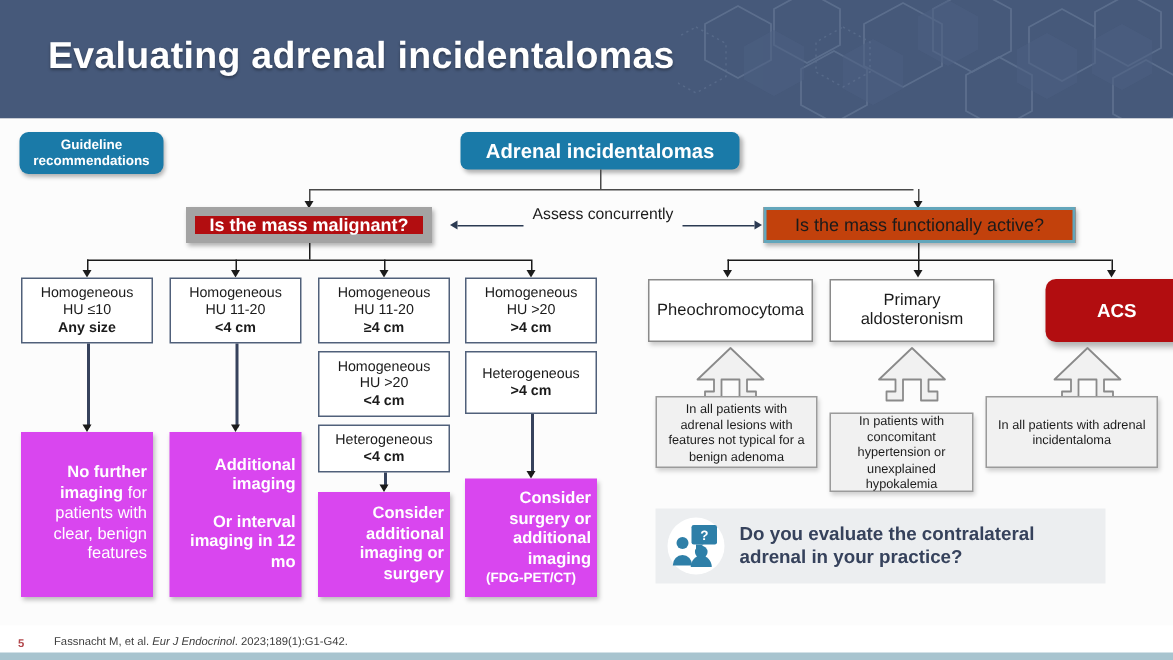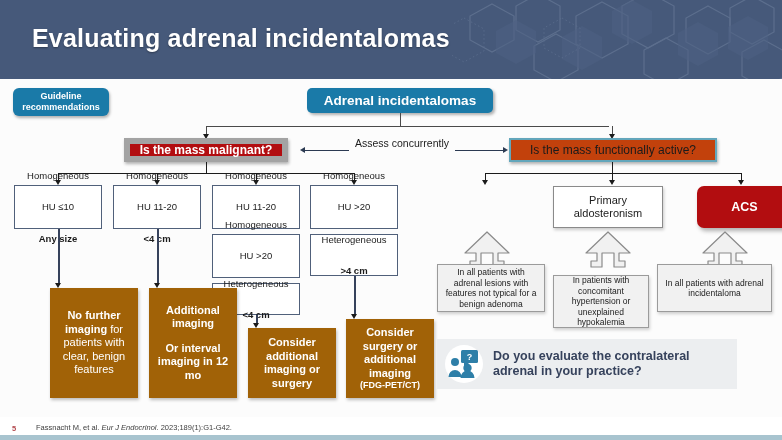--- a/index.html
+++ b/index.html
@@ -59,31 +59,30 @@
 
   .assess{
     position:absolute;left:352px;top:58px;width:100px;text-align:center;
     font-size:10.5px;line-height:12.5px;color:#1b1b1b;
   }
 
   
   .crit{
     position:absolute;box-sizing:border-box;background:#ffffff;border:1px solid #50607a;
     display:flex;flex-direction:column;align-items:center;justify-content:center;
-    text-align:center;font-size:9.5px;line-height:11.5px;color:#1b1b1b;padding:3px 2px;gap:20px;
+    text-align:center;font-size:9.5px;line-height:11.5px;color:#1b1b1b;padding:3px 2px;
   }
   .crit .b{font-weight:bold;}
 
   
   .outcome{
-    position:absolute;box-sizing:border-box;background:#a16207;
+    position:absolute;box-sizing:border-box;background:#d946ef;
     display:flex;flex-direction:column;align-items:center;justify-content:center;
-    text-align:center;color:#ffffff;font-size:11px;line-height:13.5px;padding:4px 4px;
+    text-align:right;color:#ffffff;font-size:11px;line-height:13.5px;padding:4px 4px;
     box-shadow:1px 2px 3px rgba(0,0,0,.25);
-    margin-left:36px;
   }
   .outcome .b{font-weight:bold;}
   .outcome .sm{font-size:9px;font-weight:bold;line-height:11px;}
 
   
   .diag{
     position:absolute;box-sizing:border-box;background:#ffffff;border:1.5px solid #8a8a8a;
     display:flex;align-items:center;justify-content:center;text-align:center;
     font-size:11px;line-height:13px;color:#1b1b1b;
     box-shadow:1px 2px 3px rgba(0,0,0,.20);
@@ -268,20 +267,21 @@
 
     <div class="ln v" style="left:612px;top:83px;height:11px;"></div>
     <div class="ln h" style="left:485px;top:94px;width:256px;"></div>
     <div class="ln v" style="left:485px;top:94px;height:8px;"></div>
     <div class="arrowdown" style="left:481.5px;top:101px;"></div>
     <div class="ln v" style="left:612px;top:94px;height:8px;"></div>
     <div class="arrowdown" style="left:608.5px;top:101px;"></div>
     <div class="ln v" style="left:741px;top:94px;height:8px;"></div>
     <div class="arrowdown" style="left:737.5px;top:101px;"></div>
 
+    <div class="diag" style="left:432px;top:107px;width:110px;height:42px;">Pheochromocytoma</div>
     <div class="diag" style="left:553px;top:107px;width:110px;height:42px;">Primary aldosteronism</div>
     <div class="diag acs" style="left:677px;top:107px;width:95px;height:42px;margin-left:20px;">ACS</div>
 
     <div class="uparrow" style="left:462px;top:152px;">
       <svg width="50" height="37" viewBox="0 0 50 37" xmlns="http://www.w3.org/2000/svg">
         <path d="M25 1 L47 22 L36 22 L36 30 L42 30 L42 36 L31 36 L31 22 L19 22 L19 36 L8 36 L8 30 L14 30 L14 22 L3 22 Z" fill="#f1f1f1" stroke="#8a8a8a" stroke-width="1.2" stroke-linejoin="round"></path>
       </svg>
     </div>
     <div class="uparrow" style="left:583px;top:152px;">
       <svg width="50" height="37" viewBox="0 0 50 37" xmlns="http://www.w3.org/2000/svg">

